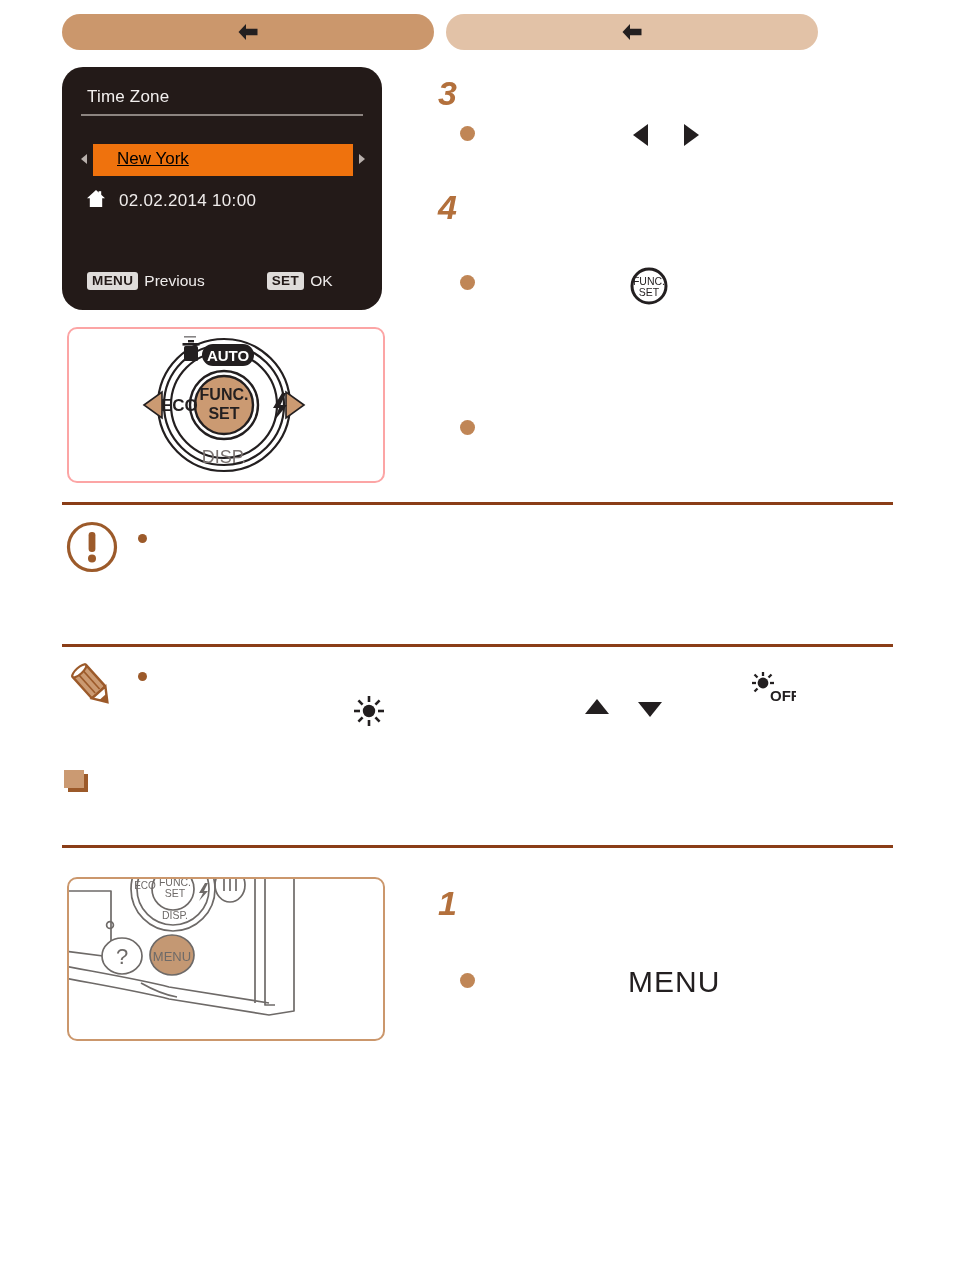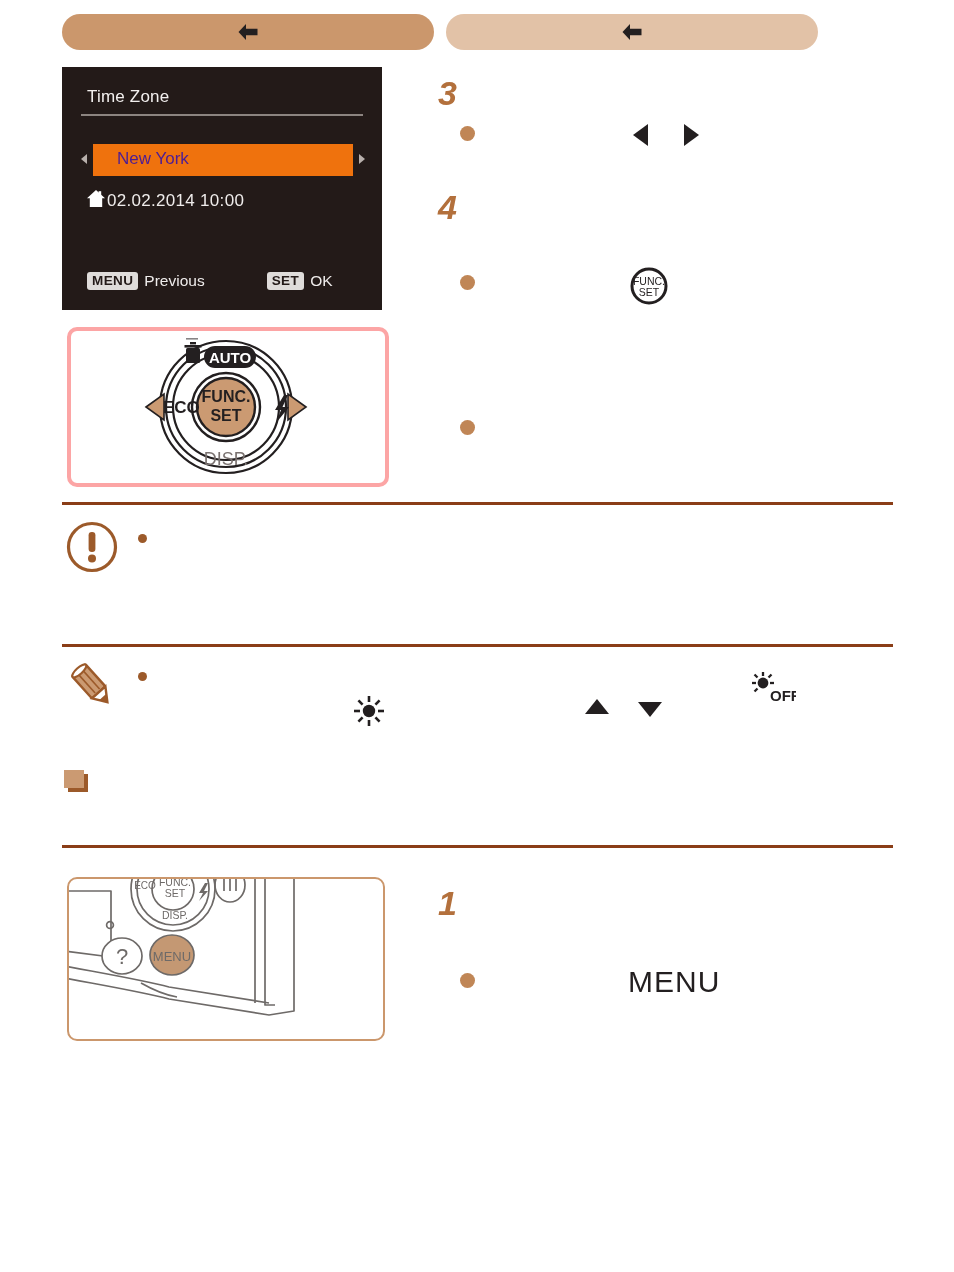--- a/index.html
+++ b/index.html
@@ -15,60 +15,60 @@
     position:absolute;height:36px;border-radius:18px;
     display:flex;align-items:center;justify-content:center;
   }
   #nav-prev{left:62px;top:14px;width:372px;background:#cb976c;}
   #nav-next{left:446px;top:14px;width:372px;background:#e2c2a7;}
   .navpill svg{display:block;}
 
   
   #lcd{
     left:62px;top:67px;width:320px;height:243px;
-    background:#231a18;overflow:hidden;
+    background:#231a18;overflow:hidden;border-radius:21px;
   }
   #lcd-title{
     position:absolute;left:25px;top:20px;color:#f2efee;font-size:17px;
     letter-spacing:.2px;
   }
   #lcd-rule{
     position:absolute;left:19px;top:47px;width:282px;height:2px;
     background:#8c8480;
   }
   #tz-row{position:absolute;left:19px;top:77px;width:284px;height:32px;}
   #tz-highlight{
     position:absolute;left:12px;top:0;width:260px;height:32px;
     background:#ef720d;
   }
   #tz-city{
-    position:absolute;left:24px;top:5px;color:#4c1d95;font-size:17px;
+    position:absolute;left:24px;top:5px;color:#000000;font-size:17px;text-decoration:underline;
   }
   .tz-caret{position:absolute;top:10px;width:0;height:0;
     border-top:5px solid transparent;border-bottom:5px solid transparent;}
   #tz-caret-left{left:0;border-right:6px solid #b8b0ac;}
   #tz-caret-right{right:0;border-left:6px solid #b8b0ac;}
 
-  #lcd-home-row{position:absolute;left:24px;top:122px;display:flex;align-items:center;gap:1px;}
+  #lcd-home-row{position:absolute;left:24px;top:122px;display:flex;align-items:center;gap:13px;}
   #lcd-datetime{color:#efeceb;font-size:17px;letter-spacing:.3px;}
 
   #lcd-footer{position:absolute;left:25px;top:205px;width:272px;
     display:flex;align-items:center;}
   .kbadge{
     background:#dfdcda;color:#231a18;font-size:13.5px;font-weight:bold;
     border-radius:3px;padding:1px 5px 2px 5px;letter-spacing:.4px;
     display:inline-block;
   }
   .kcap{color:#efeceb;font-size:15.5px;margin-left:6px;}
   #footer-set-group{margin-left:62px;display:flex;align-items:center;}
 
   
   #dial-panel{
     left:67px;top:327px;width:314px;height:152px;
-    border:4px solid #fca5a5;border-radius:10px;background:#ffffff;
+    border:2px solid #fca5a5;border-radius:10px;background:#ffffff;
   }
 
   
   #camera-panel{
     left:67px;top:877px;width:314px;height:160px;
     border:2px solid #cb976c;border-radius:10px;background:#ffffff;overflow:hidden;
   }
 
   
   .stepnum{

